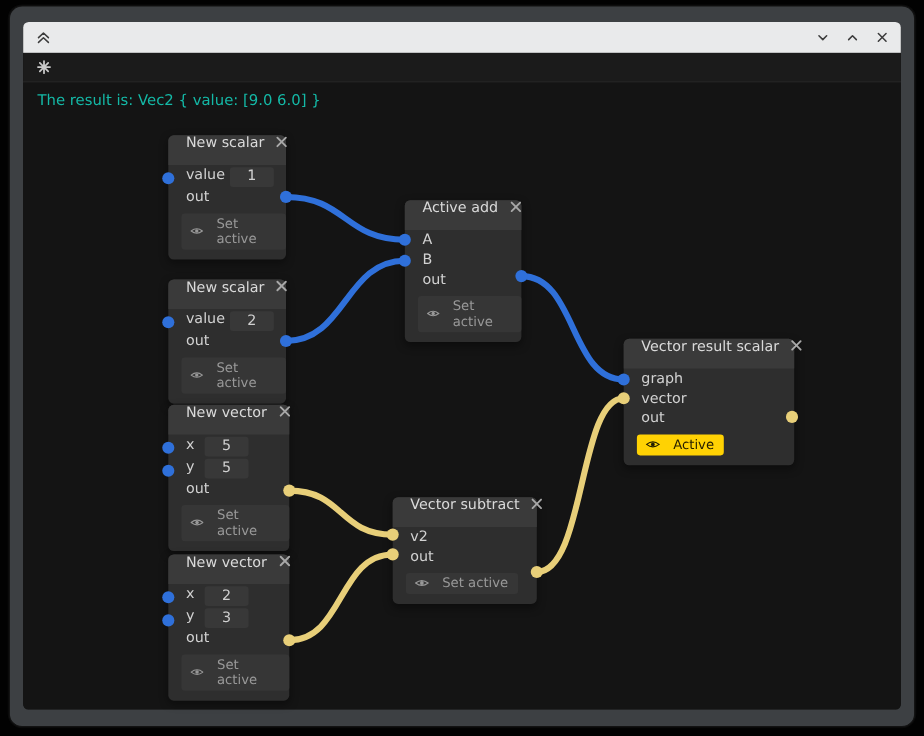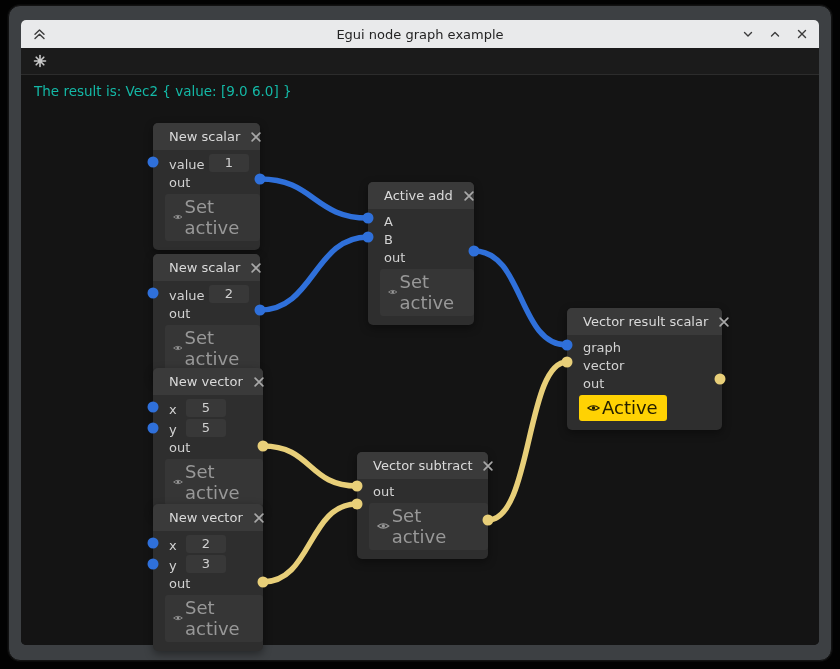--- a/index.html
+++ b/index.html
@@ -25,36 +25,36 @@
   .staricon line{stroke:#c9c9c9;stroke-width:1.6;stroke-linecap:round;}
   .staricon circle{fill:#c9c9c9;}
 
   .content{flex:1;background:#141414;position:relative;}
   .result{position:absolute;left:13px;top:8px;font-size:13.5px;color:#14b8a6;white-space:pre;}
 
   
   .node{position:absolute;z-index:4;background:#2e2e2e;border-radius:5px;
         box-shadow:0 3px 8px rgba(0,0,0,.40);color:#d4d4d4;font-size:13px;}
   .nheader{height:27px;background:#3a3a3a;border-radius:5px 5px 0 0;
-           display:flex;align-items:center;justify-content:space-between;
+           display:flex;align-items:flex-start;justify-content:space-between;
            padding:0 9px 0 16px;}
   .ntitle{color:#dadada;white-space:nowrap;}
   .xicon{flex:0 0 auto;margin-left:10px;}
   .xicon path{stroke:#a8a8a8;stroke-width:2;fill:none;stroke-linecap:round;}
   .nbody{padding:2px 0 9px 0;}
-  .nrow{height:18px;display:flex;align-items:flex-end;padding-left:16px;color:#d2d2d2;}
+  .nrow{height:18px;display:flex;align-items:flex-start;padding-left:16px;color:#d2d2d2;}
   .nrow.val{height:20px;}
   .nlbl{white-space:nowrap;}
   .nlbl.wide{width:38px;}
   .nlbl.narrow{width:15px;}
   .dragval{display:inline-block;width:40px;height:18px;line-height:18px;background:#383838;
            border-radius:3px;text-align:center;color:#d0d0d0;margin-left:2px;}
-  .setactive{display:inline-flex;align-items:center;gap:2px;margin:4px 0 0 12px;
+  .setactive{display:inline-flex;align-items:center;gap:12px;margin:4px 0 0 12px;
              background:#363636;color:#989898;border-radius:3px;padding:2px 9px 3px 8px;
-             font-size:18px;cursor:default;}
+             font-size:12px;cursor:default;}
   .setactive .eye path{stroke:#989898;fill:none;stroke-width:1.3;}
   .setactive .eye circle{fill:#989898;}
   .setactive.on{background:#ffd203;color:#241e00;text-align:right;}
   .setactive.on .eye path{stroke:#241e00;}
   .setactive.on .eye circle{fill:#241e00;}
 
   
   svg.graphlayer{position:absolute;left:0;top:0;z-index:6;pointer-events:none;}
   .wire{fill:none;stroke-width:5.5;stroke-linecap:butt;}
 </style>
@@ -66,21 +66,20 @@
   <div class="window">
     <div class="inner">
 
       <div class="titlebar">
         <div class="tb-left">
           <svg class="tbicon" width="15" height="15" viewBox="0 0 15 15">
             <polyline points="3,7.2 7.5,3 12,7.2"></polyline>
             <polyline points="3,11.5 7.5,7.3 12,11.5"></polyline>
           </svg>
         </div>
-        <span class="wtitle">Egui node graph example</span>
         <div class="tb-right">
           <svg class="tbicon" width="14" height="14" viewBox="0 0 14 14">
             <polyline points="3.5,5.5 7,9 10.5,5.5"></polyline>
           </svg>
           <svg class="tbicon" width="14" height="14" viewBox="0 0 14 14">
             <polyline points="3.5,9 7,5.5 10.5,9"></polyline>
           </svg>
           <svg class="tbicon" width="14" height="14" viewBox="0 0 14 14">
             <line x1="3.5" y1="3.5" x2="10.5" y2="10.5"></line>
             <line x1="10.5" y1="3.5" x2="3.5" y2="10.5"></line>
@@ -242,20 +241,23 @@
   </div>
 
   <div class="node" style="left:357px;top:452px;width:131px">
     <div class="nheader">
       <span class="ntitle">Vector subtract</span>
       <svg class="xicon" width="12" height="12" viewBox="0 0 14 14">
           <path d="M2.5 2.5 L11.5 11.5 M11.5 2.5 L2.5 11.5"></path>
         </svg>
     </div>
     <div class="nbody">
+      <div class="nrow">
+          <span class="nlbl">v2</span>
+        </div>
       <div class="nrow">
           <span class="nlbl">out</span>
         </div>
       <div class="setactive">
         <svg class="eye" width="13" height="10" viewBox="0 0 16 12">
             <path d="M1 6 Q8 0.5 15 6 Q8 11.5 1 6 Z"></path>
             <circle cx="8" cy="6" r="2.1"></circle>
           </svg>
         <span>Set active</span>
       </div>

